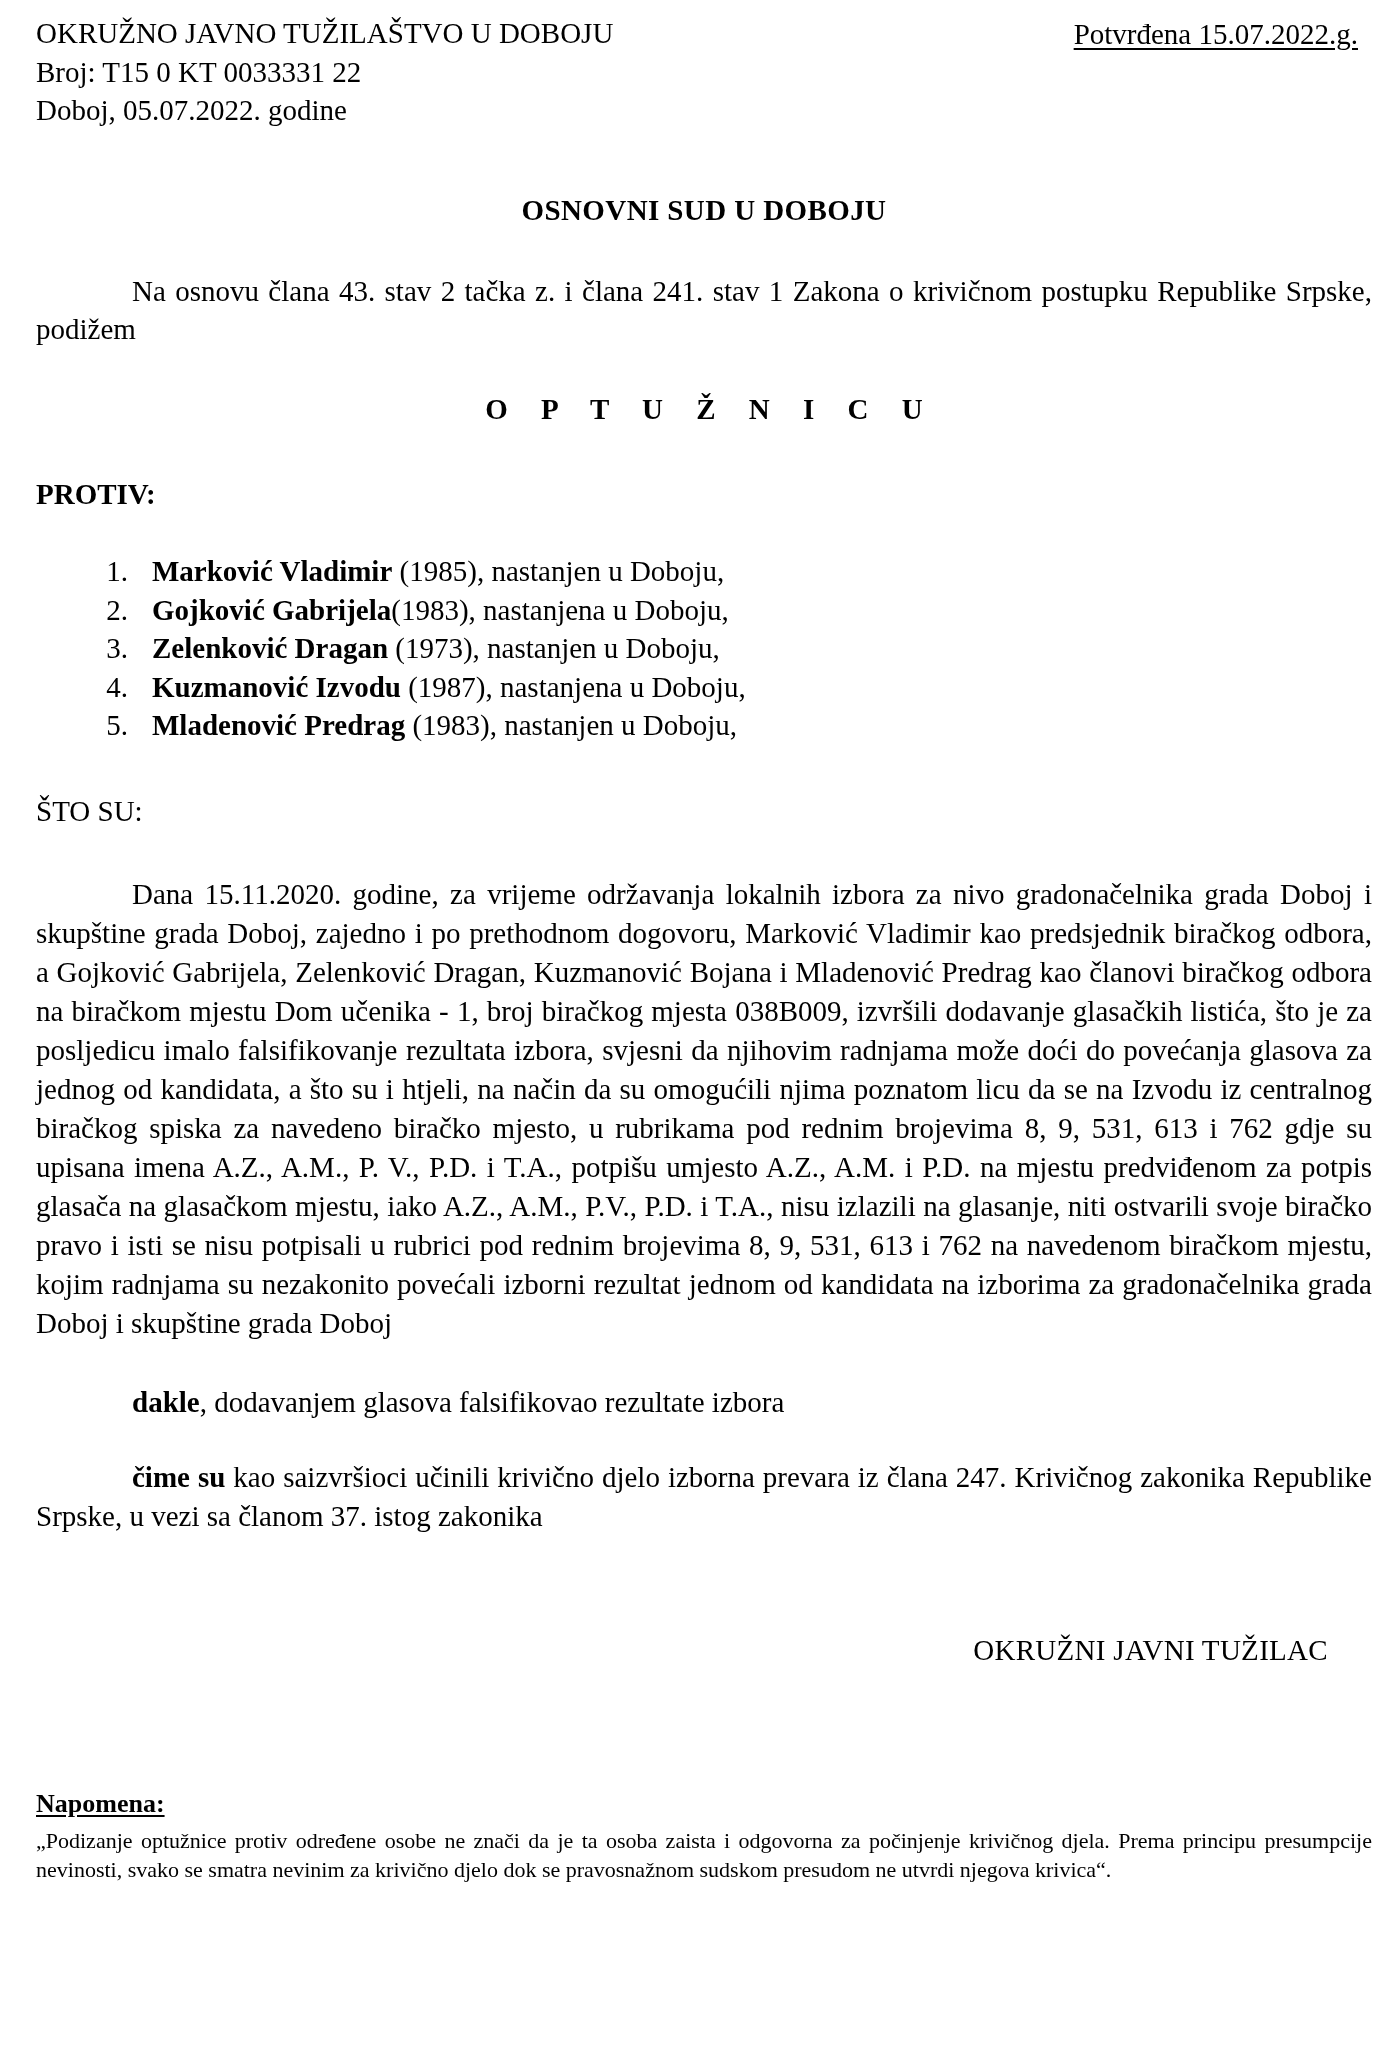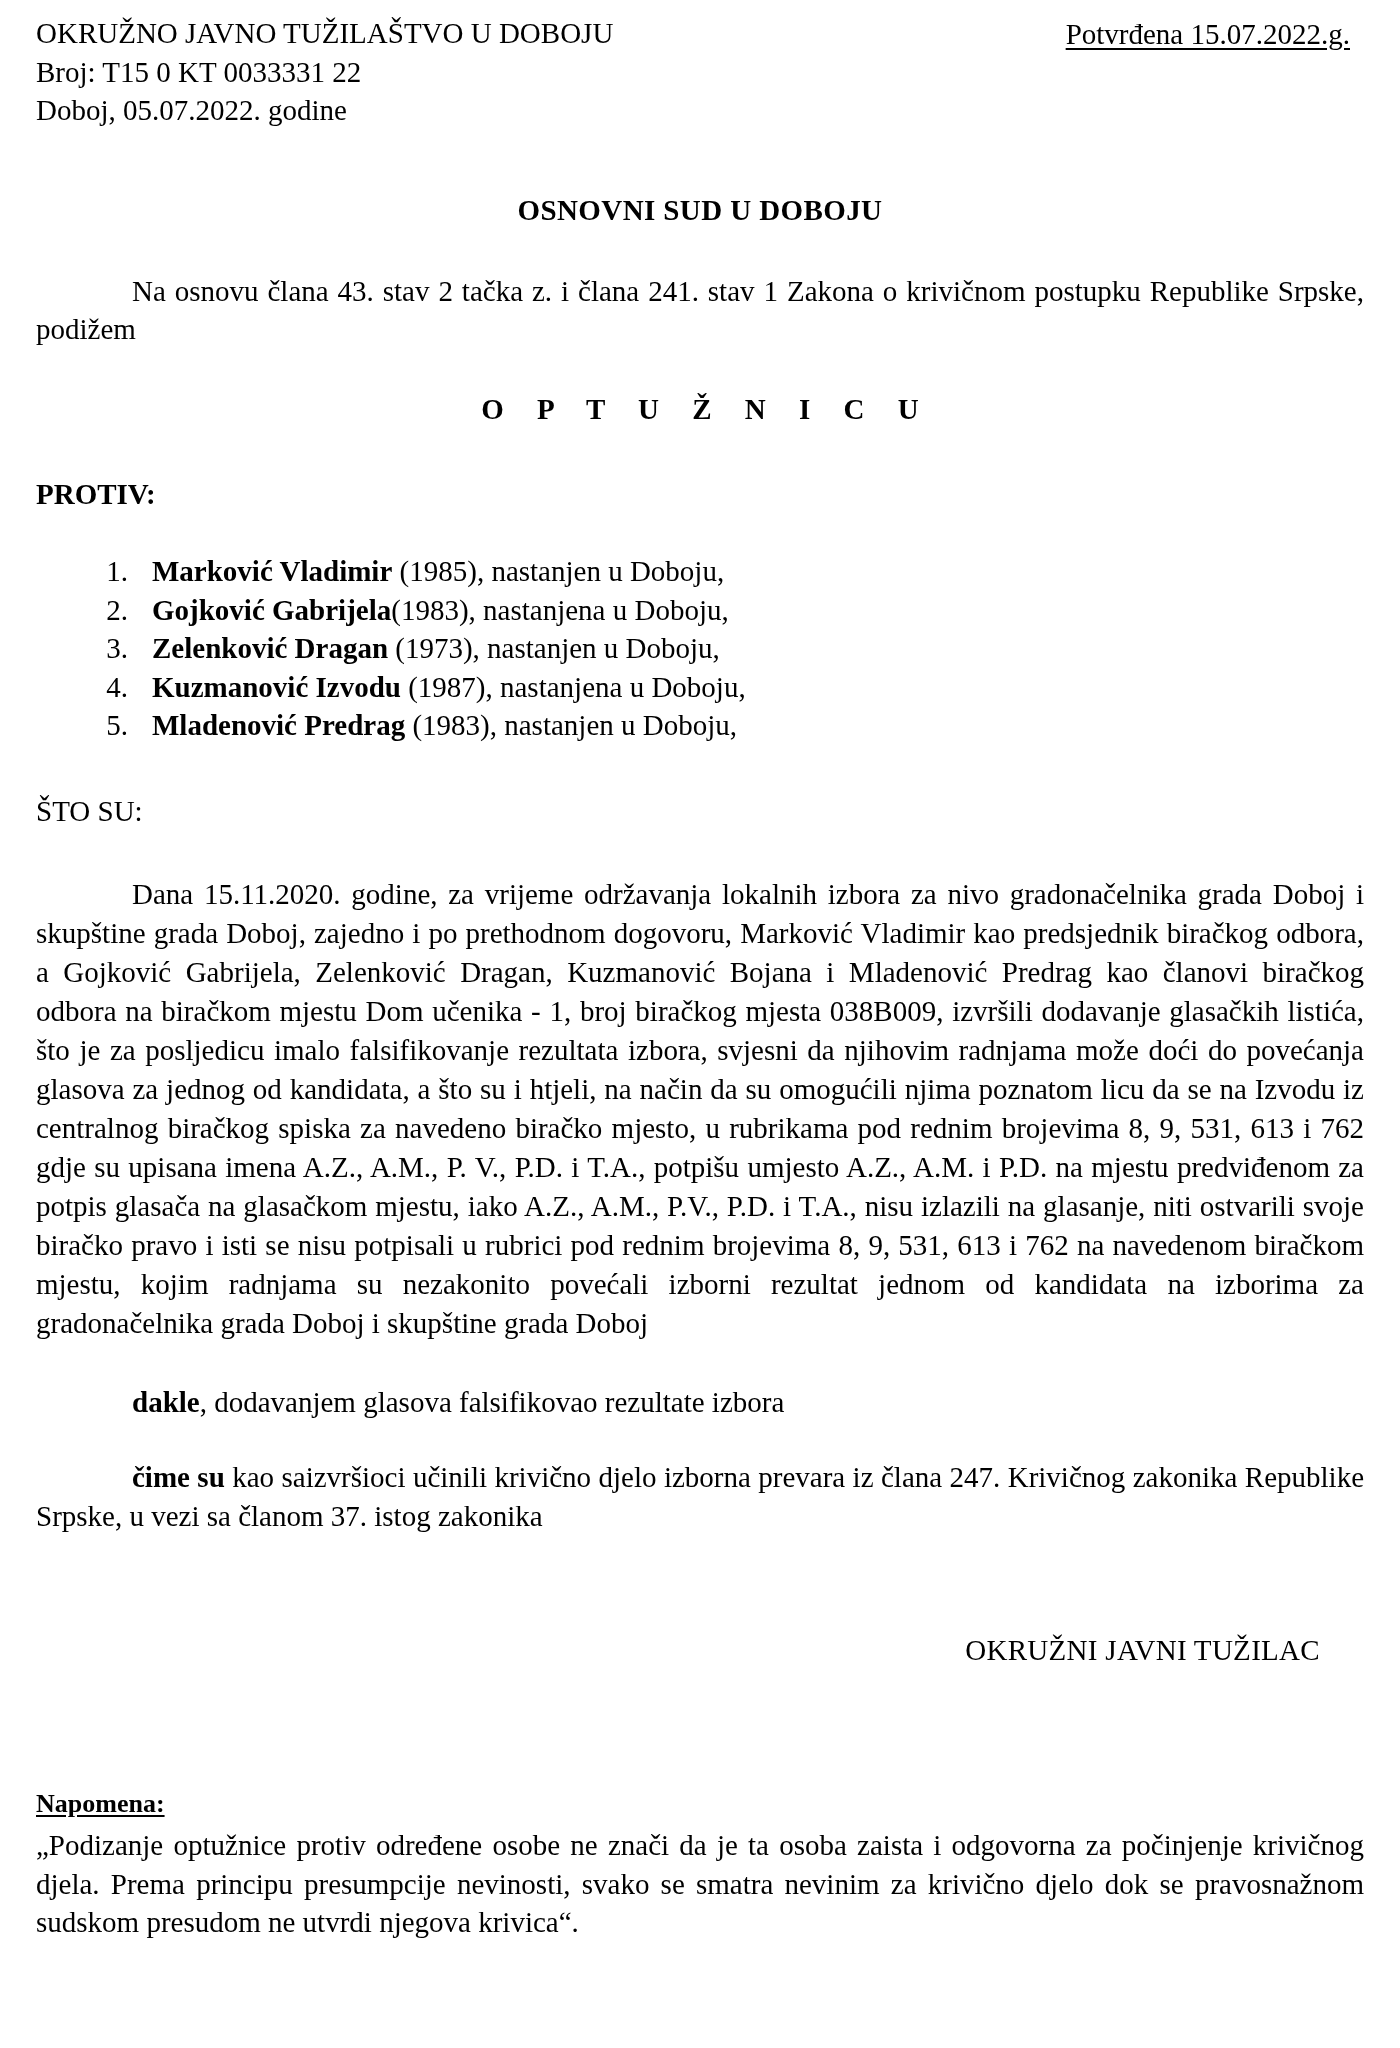--- a/index.html
+++ b/index.html
@@ -14,21 +14,21 @@
     color: #000000;
     font-size: 29px;
     line-height: 1.30;
     -webkit-font-smoothing: antialiased;
   }
   .page {
     position: relative;
     width: 1400px;
     min-height: 2048px;
     box-sizing: border-box;
-    padding: 14px 36px 0 36px;
+    padding: 14px 28px 0 36px;
   }
 
   
   .header-row {
     display: flex;
     align-items: flex-start;
     justify-content: space-between;
   }
   .header-left {
     display: block;
@@ -141,21 +141,21 @@
   .note-label {
     font-weight: bold;
     text-decoration: underline;
     text-underline-offset: 3px;
     font-size: 26px;
   }
   .note-text {
     margin-top: 5px;
     text-align: justify;
     text-justify: inter-word;
-    font-size: 29px;
+    font-size: 22px;
     line-height: 1.33;
   }
 </style>
 </head>
 <body>
 
 <div class="page">
 
   <div class="header-row">
     <div class="header-left">

